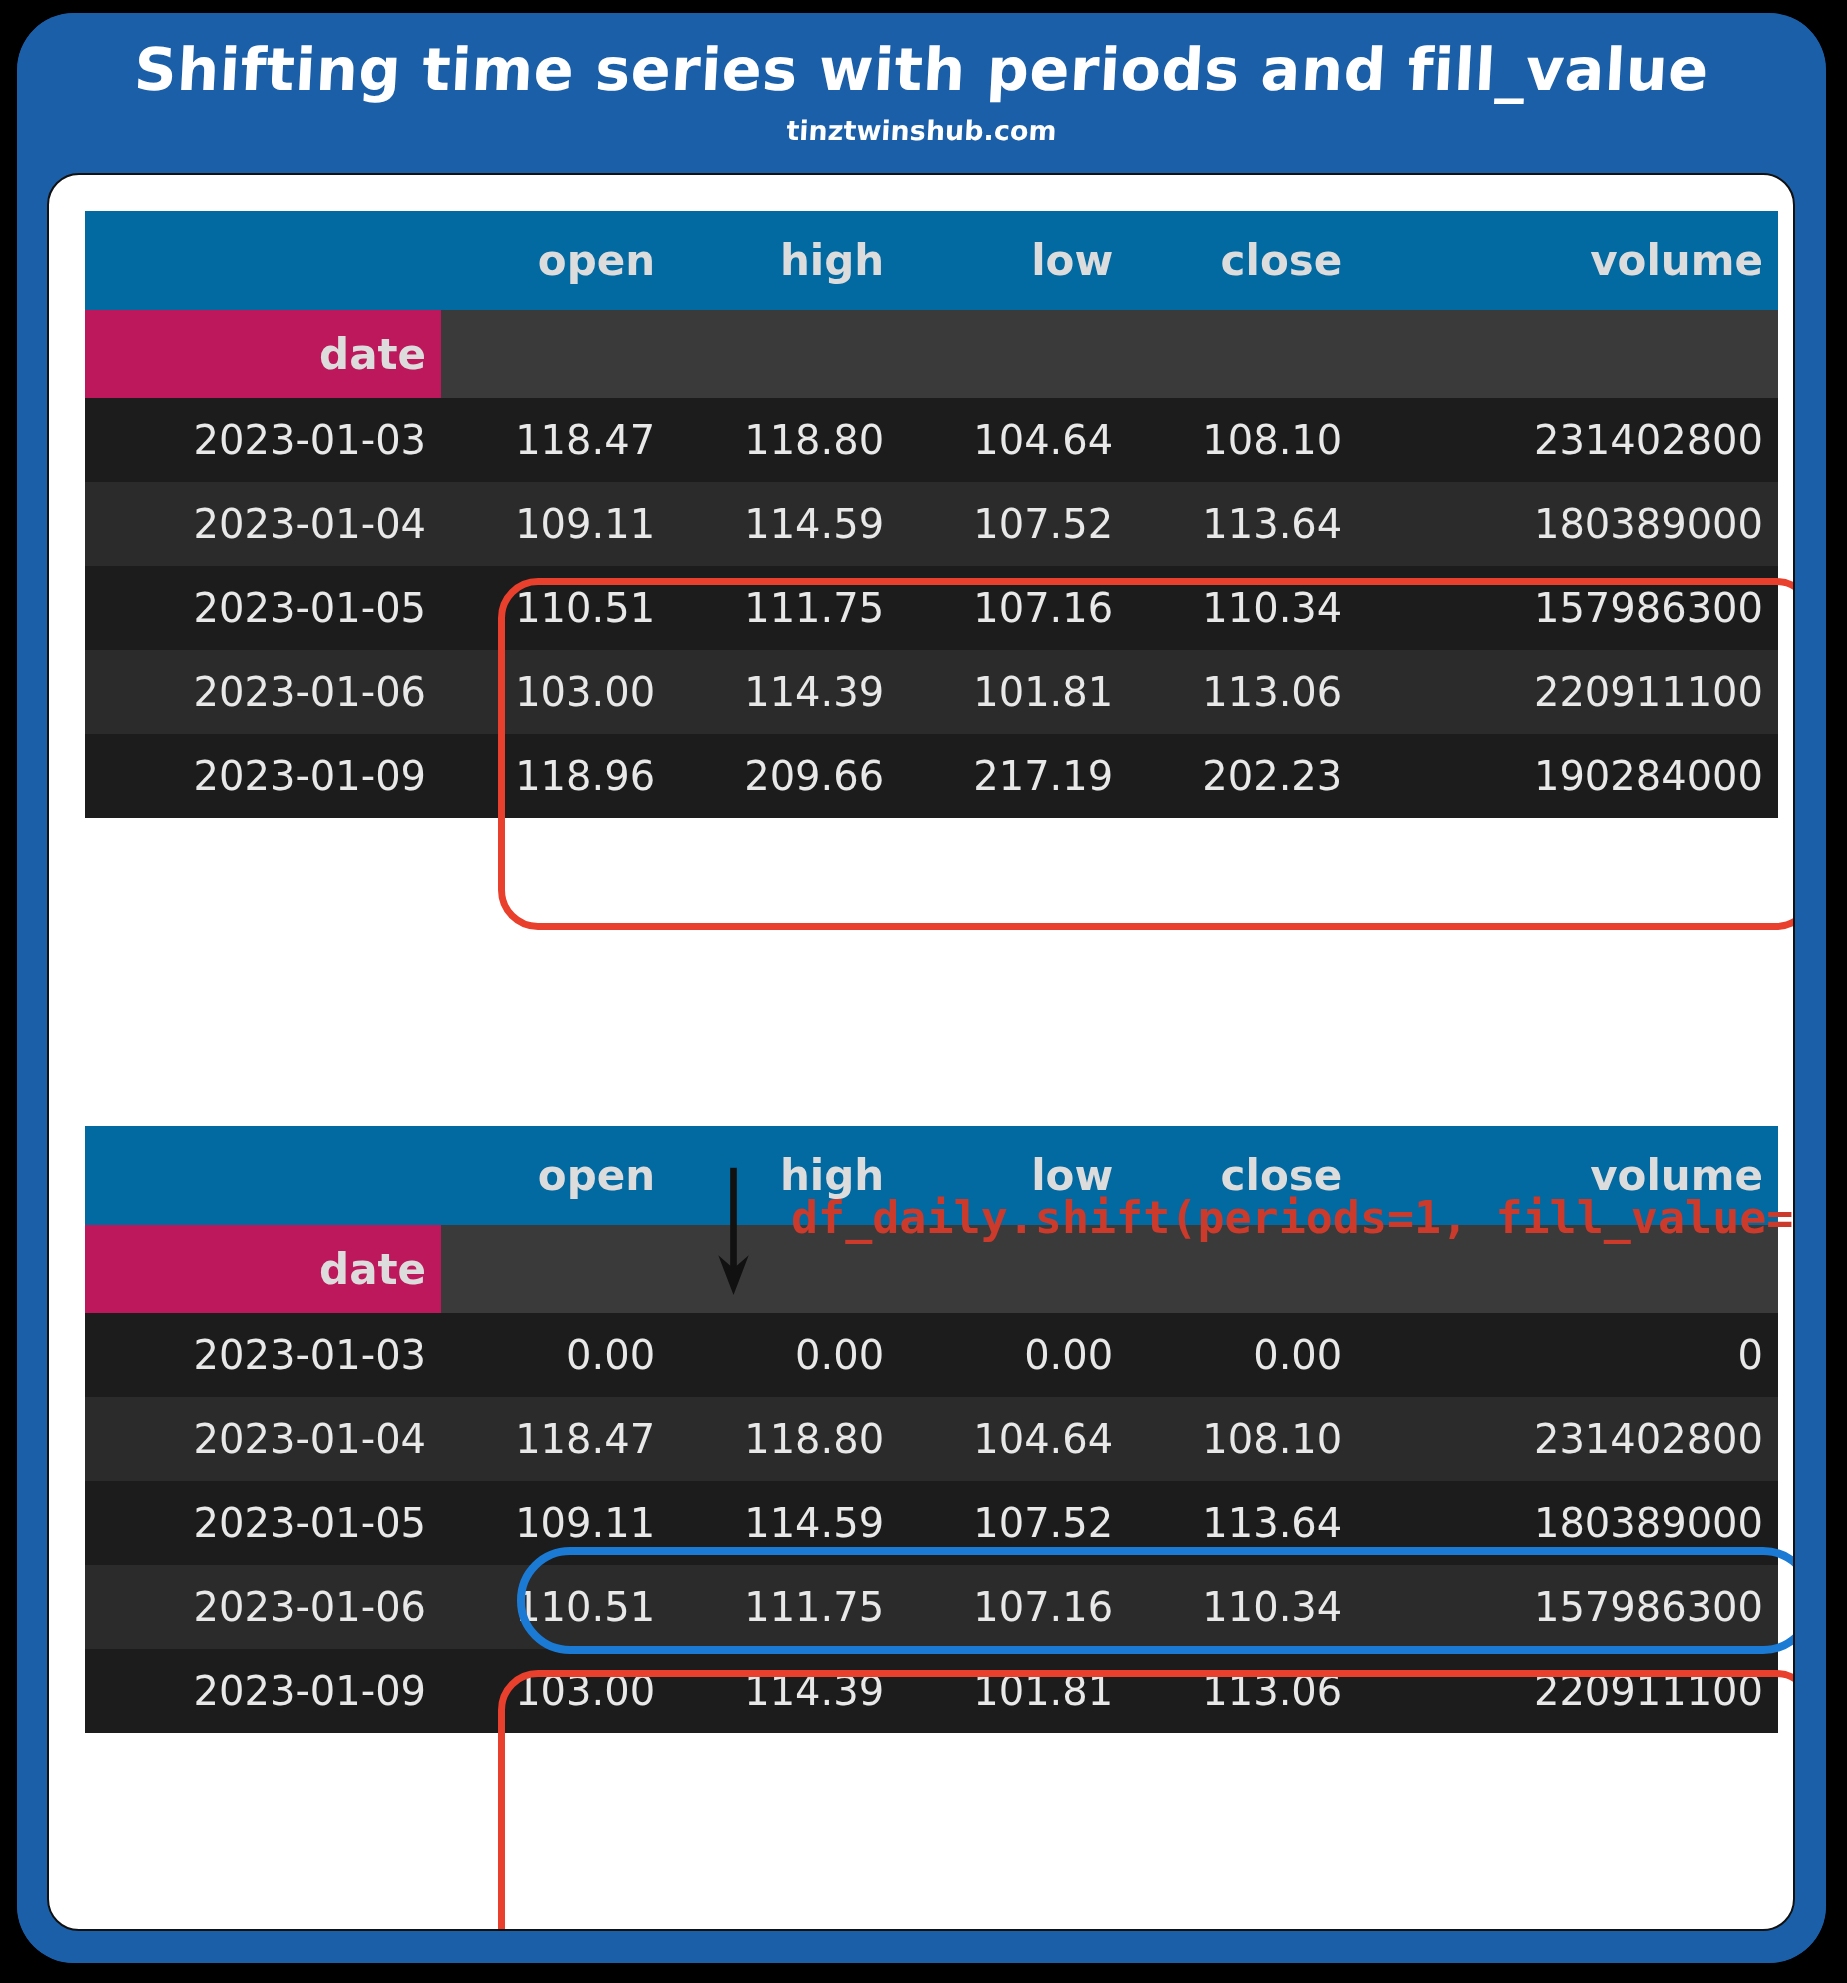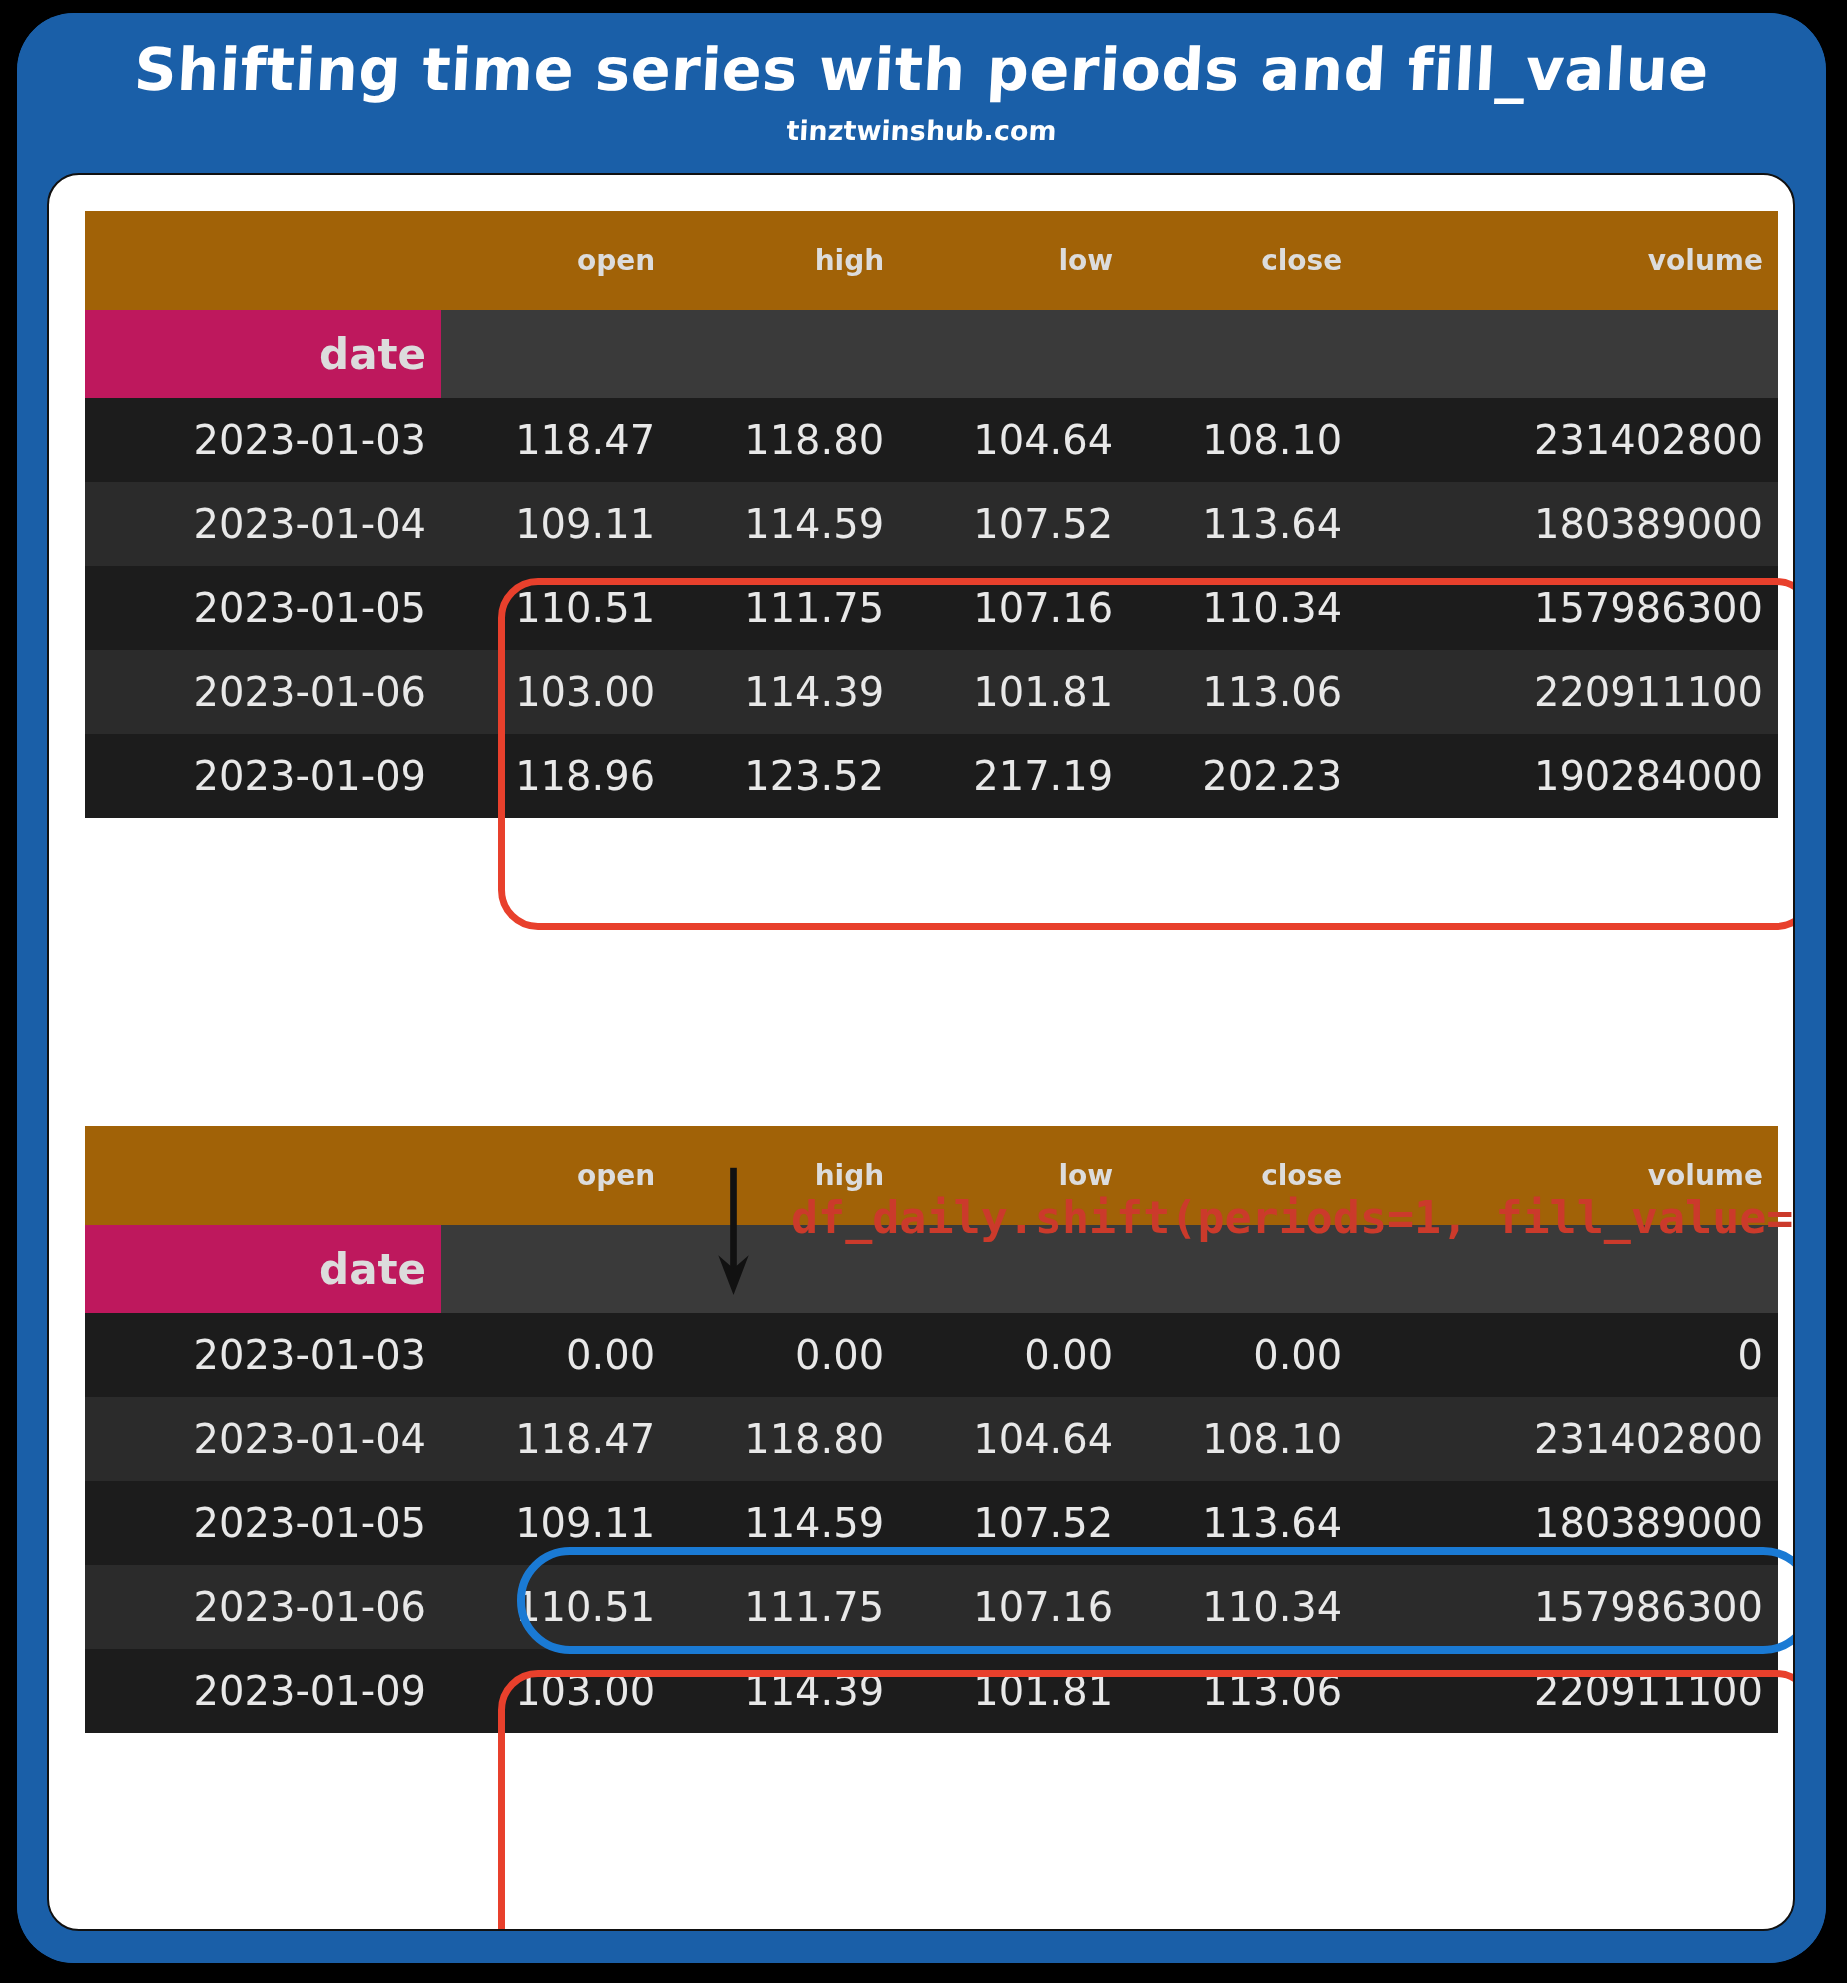--- a/index.html
+++ b/index.html
@@ -96,23 +96,23 @@
     white-space: nowrap;
     overflow: hidden;
   }
   
   col.c-date   { width: 314px; }
   col.c-val    { width: 202px; }
   col.c-vol    { width: 371px; }
 
   
   tr.colhead th {
-    background: #a16207;
+    background: #0369a1;
     color: #dcdcdc;
-    font-size: 28px;
+    font-size: 42px;
     font-weight: 700;
     height: 99px;
     font-family: "DejaVu Sans", sans-serif;
   }
   
   tr.idxhead th {
     background: #be185d;
     color: #dcdcdc;
     font-size: 42px;
     font-weight: 700;
@@ -238,21 +238,21 @@
             <td class="idx">2023-01-06</td>
             <td>103.00</td>
             <td>114.39</td>
             <td>101.81</td>
             <td>113.06</td>
             <td>220911100</td>
           </tr>
           <tr class="data-row odd">
             <td class="idx">2023-01-09</td>
             <td>118.96</td>
-            <td>123.52</td>
+            <td>209.66</td>
             <td>217.19</td>
             <td>202.23</td>
             <td>190284000</td>
           </tr>
         </tbody>
       </table>
     </div>
 
     <div class="hl red" id="highlight-red-one"></div>
 

